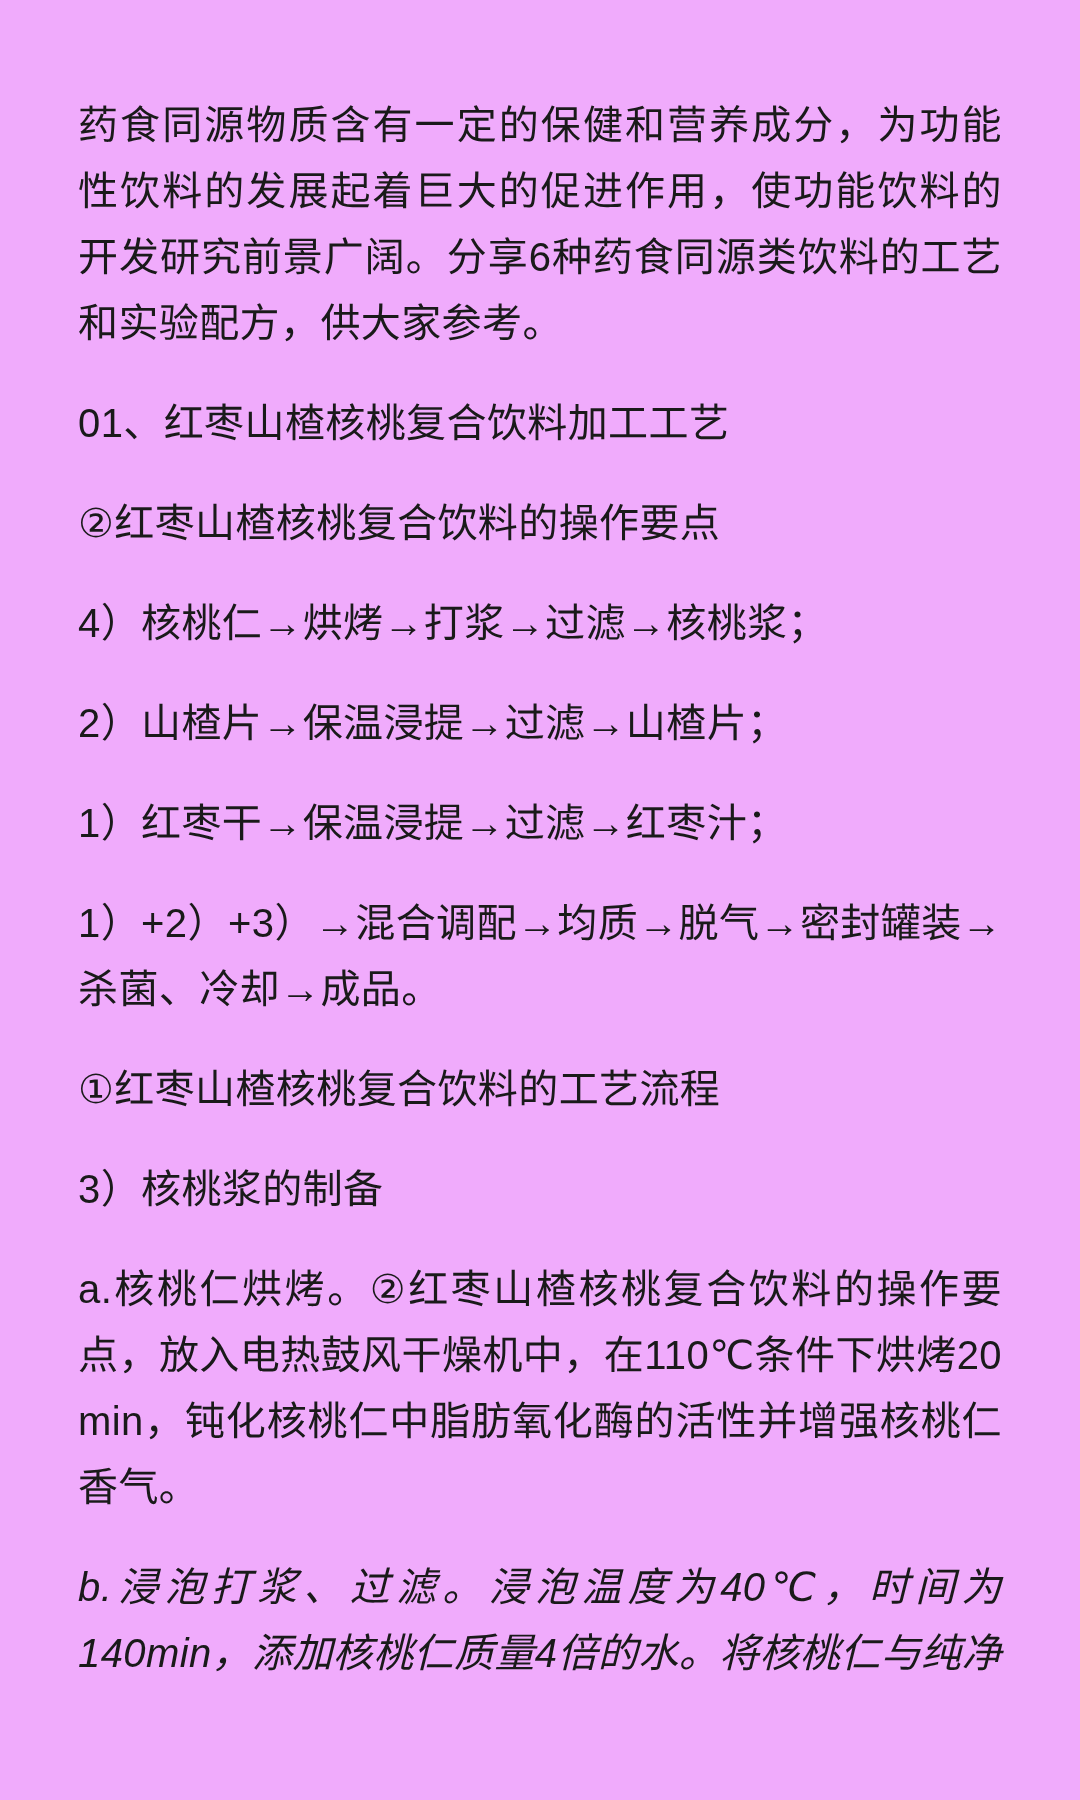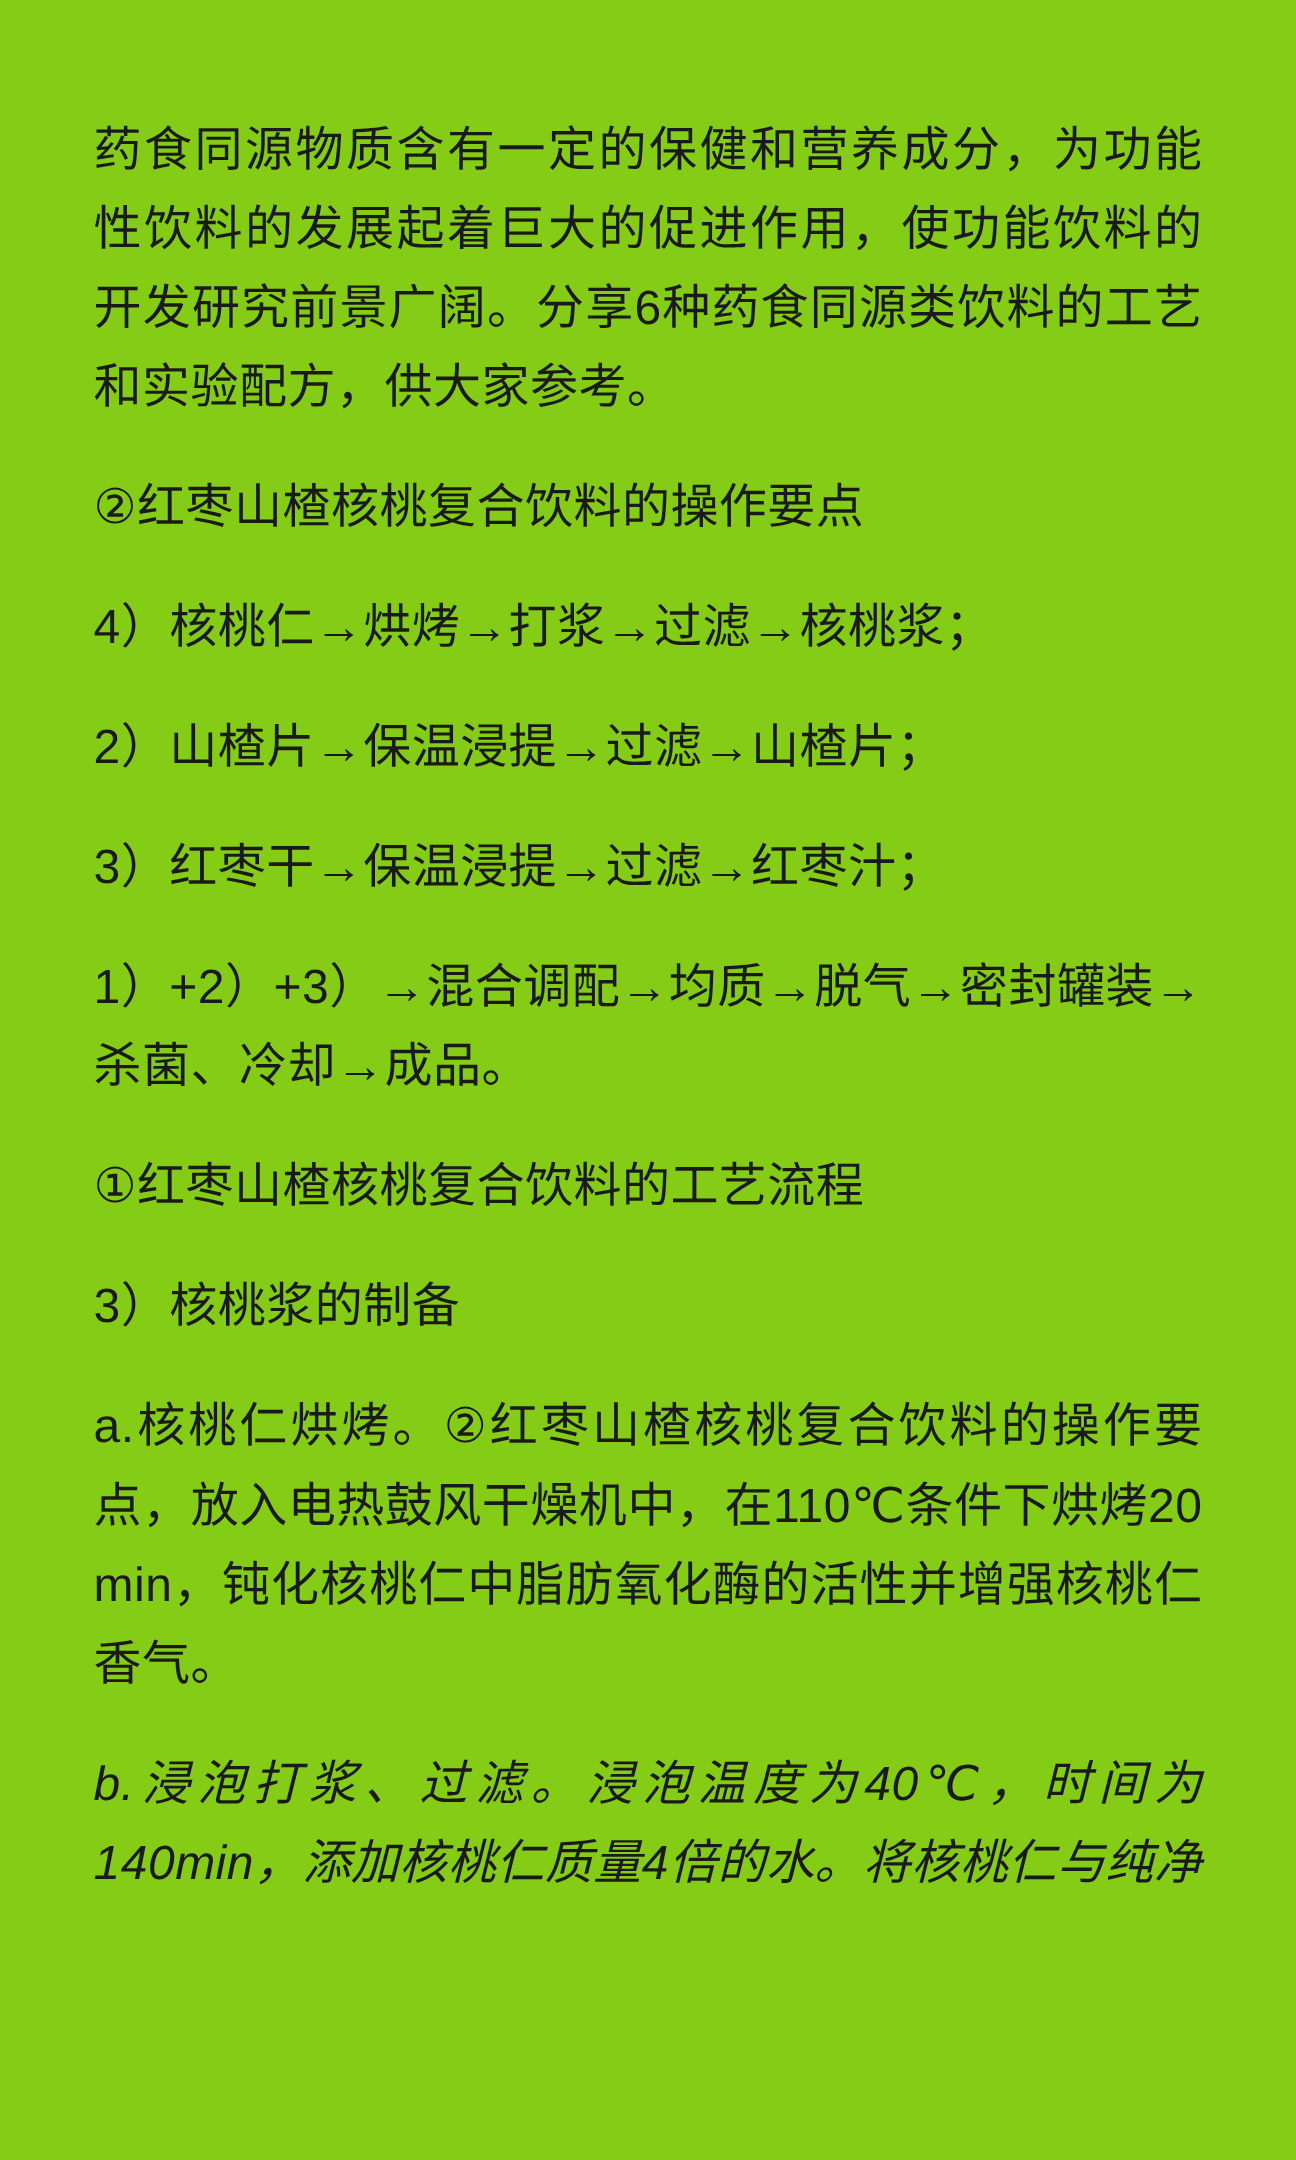--- a/index.html
+++ b/index.html
@@ -13,21 +13,21 @@
     min-height: 1800px;
     font-family: "Liberation Sans", "DejaVu Sans", sans-serif;
     color: #1a1a1a;
     -webkit-font-smoothing: antialiased;
   }
   .page {
     width: 1080px;
     min-height: 1800px;
     box-sizing: border-box;
     padding: 92px 78px 40px 78px;
-    background: #84cc16;
+    background: #f0abfc;
   }
   .article {
     display: block;
   }
   .para {
     font-size: 40px;
     line-height: 66px;
     letter-spacing: 0.4px;
     margin: 0 0 34px 0;
     text-align: justify;
@@ -46,23 +46,24 @@
   .para.step {
     font-weight: 400;
   }
 </style>
 </head>
 <body>
 
 <div class="page">
   <article class="article">
     <p class="para">药食同源物质含有一定的保健和营养成分，为功能性饮料的发展起着巨大的促进作用，使功能饮料的开发研究前景广阔。分享6种药食同源类饮料的工艺和实验配方，供大家参考。</p>
+    <p class="para heading">01、红枣山楂核桃复合饮料加工工艺</p>
     <p class="para heading">②红枣山楂核桃复合饮料的操作要点</p>
     <p class="para step">4）核桃仁→烘烤→打浆→过滤→核桃浆；</p>
     <p class="para step">2）山楂片→保温浸提→过滤→山楂片；</p>
-    <p class="para step">3）红枣干→保温浸提→过滤→红枣汁；</p>
+    <p class="para step">1）红枣干→保温浸提→过滤→红枣汁；</p>
     <p class="para step">1）+2）+3）→混合调配→均质→脱气→密封罐装→杀菌、冷却→成品。</p>
     <p class="para heading">①红枣山楂核桃复合饮料的工艺流程</p>
     <p class="para step">3）核桃浆的制备</p>
     <p class="para">a.核桃仁烘烤。②红枣山楂核桃复合饮料的操作要点，放入电热鼓风干燥机中，在110℃条件下烘烤20 min，钝化核桃仁中脂肪氧化酶的活性并增强核桃仁香气。</p>
     <p class="para">b.浸泡打浆、过滤。浸泡温度为40℃，时间为140min，添加核桃仁质量4倍的水。将核桃仁与纯净</p>
   </article>
 </div>
 
 </body></html>

